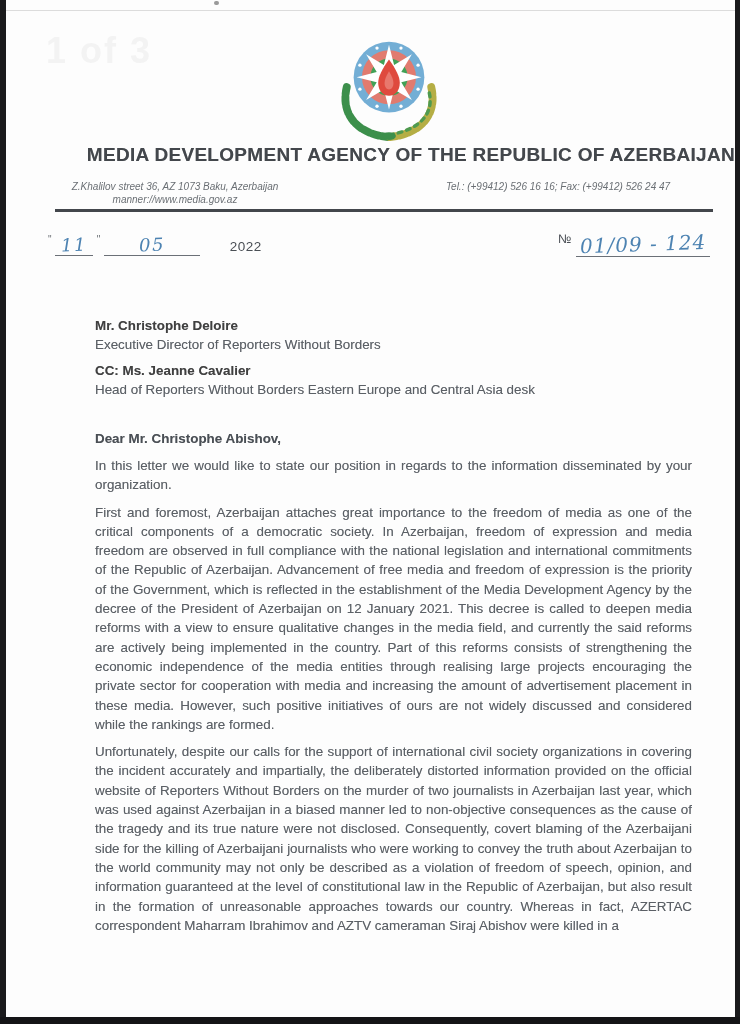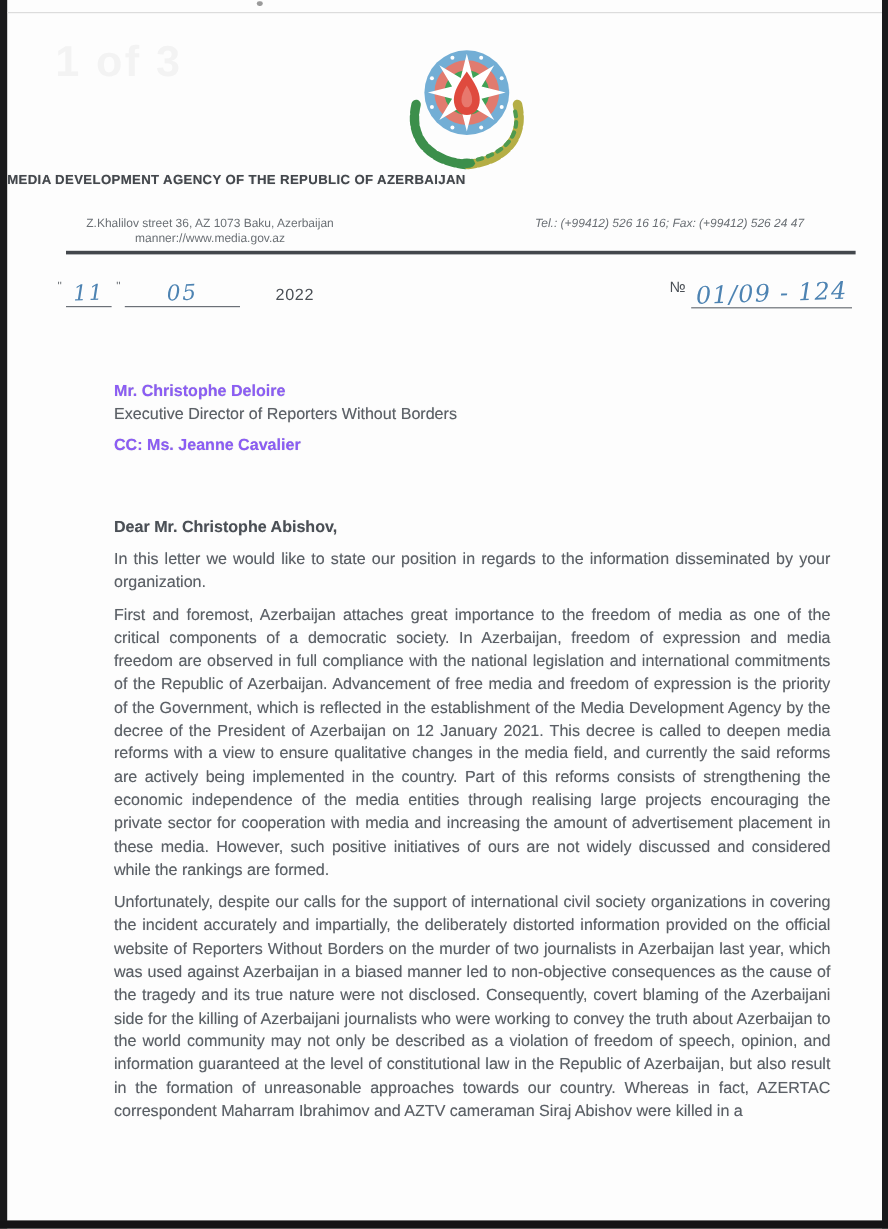--- a/index.html
+++ b/index.html
@@ -14,28 +14,28 @@
   .top-speck{position:absolute;left:214px;top:1px;width:5px;height:4px;background:#9a9a9a;border-radius:2px;}
 
   .watermark{
     position:absolute;left:46px;top:30px;font-size:36px;font-weight:bold;
     color:#f3f3f3;letter-spacing:2px;
   }
 
   .emblem{position:absolute;left:330px;top:32px;width:118px;height:110px;}
 
   .agency-title{
-    position:absolute;left:6px;top:144px;width:729px;text-align:left;
-    font-size:11px;font-weight:bold;color:#43474c;letter-spacing:.3px;
+    position:absolute;left:6px;top:144px;width:729px;text-align:right;
+    font-size:19px;font-weight:bold;color:#43474c;letter-spacing:.3px;
     text-shadow:0 0 .6px rgba(67,71,76,.5);
   }
 
   .addr-left{
     position:absolute;left:50px;top:180px;width:250px;text-align:center;
-    font-size:10px;line-height:13px;color:#6a6f74;
+    font-style:italic;font-size:10px;line-height:13px;color:#6a6f74;
   }
   .addr-right{
     position:absolute;right:32px;top:180px;width:300px;text-align:center;
     font-style:italic;font-size:10px;line-height:13px;color:#6a6f74;
   }
 
   .head-rule{position:absolute;left:55px;top:209px;width:658px;height:3px;background:#43474c;}
 
   .ref-row{position:absolute;left:0;top:232px;width:740px;height:34px;}
   .hand{
@@ -49,21 +49,21 @@
   .u-month{width:96px;}
   .day-val,.month-val{font-size:18px;transform:rotate(-2deg);display:inline-block;}
   .year-val{margin-left:26px;font-size:13.5px;letter-spacing:.5px;color:#4a4f55;}
   .num-area{position:absolute;left:558px;top:0;}
   .num-sign{font-size:12.5px;color:#4a4f55;vertical-align:8px;}
   .u-num{width:134px;}
   .num-val{font-size:20px;transform:rotate(-2deg);display:inline-block;letter-spacing:1px;}
 
   .block{position:absolute;left:95px;font-size:13.4px;line-height:19px;
     text-shadow:0 0 .6px rgba(91,96,102,.45);}
-  .bold{font-weight:bold;color:#8b5cf6;}
+  .bold{font-weight:bold;color:#404040;}
   .recipient-block{top:316px;}
   .cc-block{top:361px;}
   .salutation{top:429px;font-weight:bold;color:#4a4f55;}
 
   .letter-body{
     position:absolute;left:95px;top:456px;width:597px;
     font-size:13.4px;line-height:19.3px;color:#5b6066;
     text-shadow:0 0 .6px rgba(91,96,102,.45);
   }
   .letter-body p{margin:0 0 8px 0;text-align:justify;}
@@ -129,20 +129,21 @@
     </div>
   </div>
 
   <div class="block recipient-block">
     <div class="bold">Mr. Christophe Deloire</div>
     <div>Executive Director of Reporters Without Borders</div>
   </div>
 
   <div class="block cc-block">
     <div class="bold">CC: Ms. Jeanne Cavalier</div>
+    <div>Head of Reporters Without Borders Eastern Europe and Central Asia desk</div>
   </div>
 
   <div class="block salutation">Dear Mr. Christophe Abishov,</div>
 
   <div class="letter-body">
     <p>In this letter we would like to state our position in regards to the information disseminated by your organization.</p>
     <p>First and foremost, Azerbaijan attaches great importance to the freedom of media as one of the critical components of a democratic society. In Azerbaijan, freedom of expression and media freedom are observed in full compliance with the national legislation and international commitments of the Republic of Azerbaijan. Advancement of free media and freedom of expression is the priority of the Government, which is reflected in the establishment of the Media Development Agency by the decree of the President of Azerbaijan on 12 January 2021. This decree is called to deepen media reforms with a view to ensure qualitative changes in the media field, and currently the said reforms are actively being implemented in the country. Part of this reforms consists of strengthening the economic independence of the media entities through realising large projects encouraging the private sector for cooperation with media and increasing the amount of advertisement placement in these media. However, such positive initiatives of ours are not widely discussed and considered while the rankings are formed.</p>
     <p class="gap">Unfortunately, despite our calls for the support of international civil society organizations in covering the incident accurately and impartially, the deliberately distorted information provided on the official website of Reporters Without Borders on the murder of two journalists in Azerbaijan last year, which was used against Azerbaijan in a biased manner led to non-objective consequences as the cause of the tragedy and its true nature were not disclosed. Consequently, covert blaming of the Azerbaijani side for the killing of Azerbaijani journalists who were working to convey the truth about Azerbaijan to the world community may not only be described as a violation of freedom of speech, opinion, and information guaranteed at the level of constitutional law in the Republic of Azerbaijan, but also result in the formation of unreasonable approaches towards our country. Whereas in fact, AZERTAC correspondent Maharram Ibrahimov and AZTV cameraman Siraj Abishov were killed in a</p>
   </div>
 

